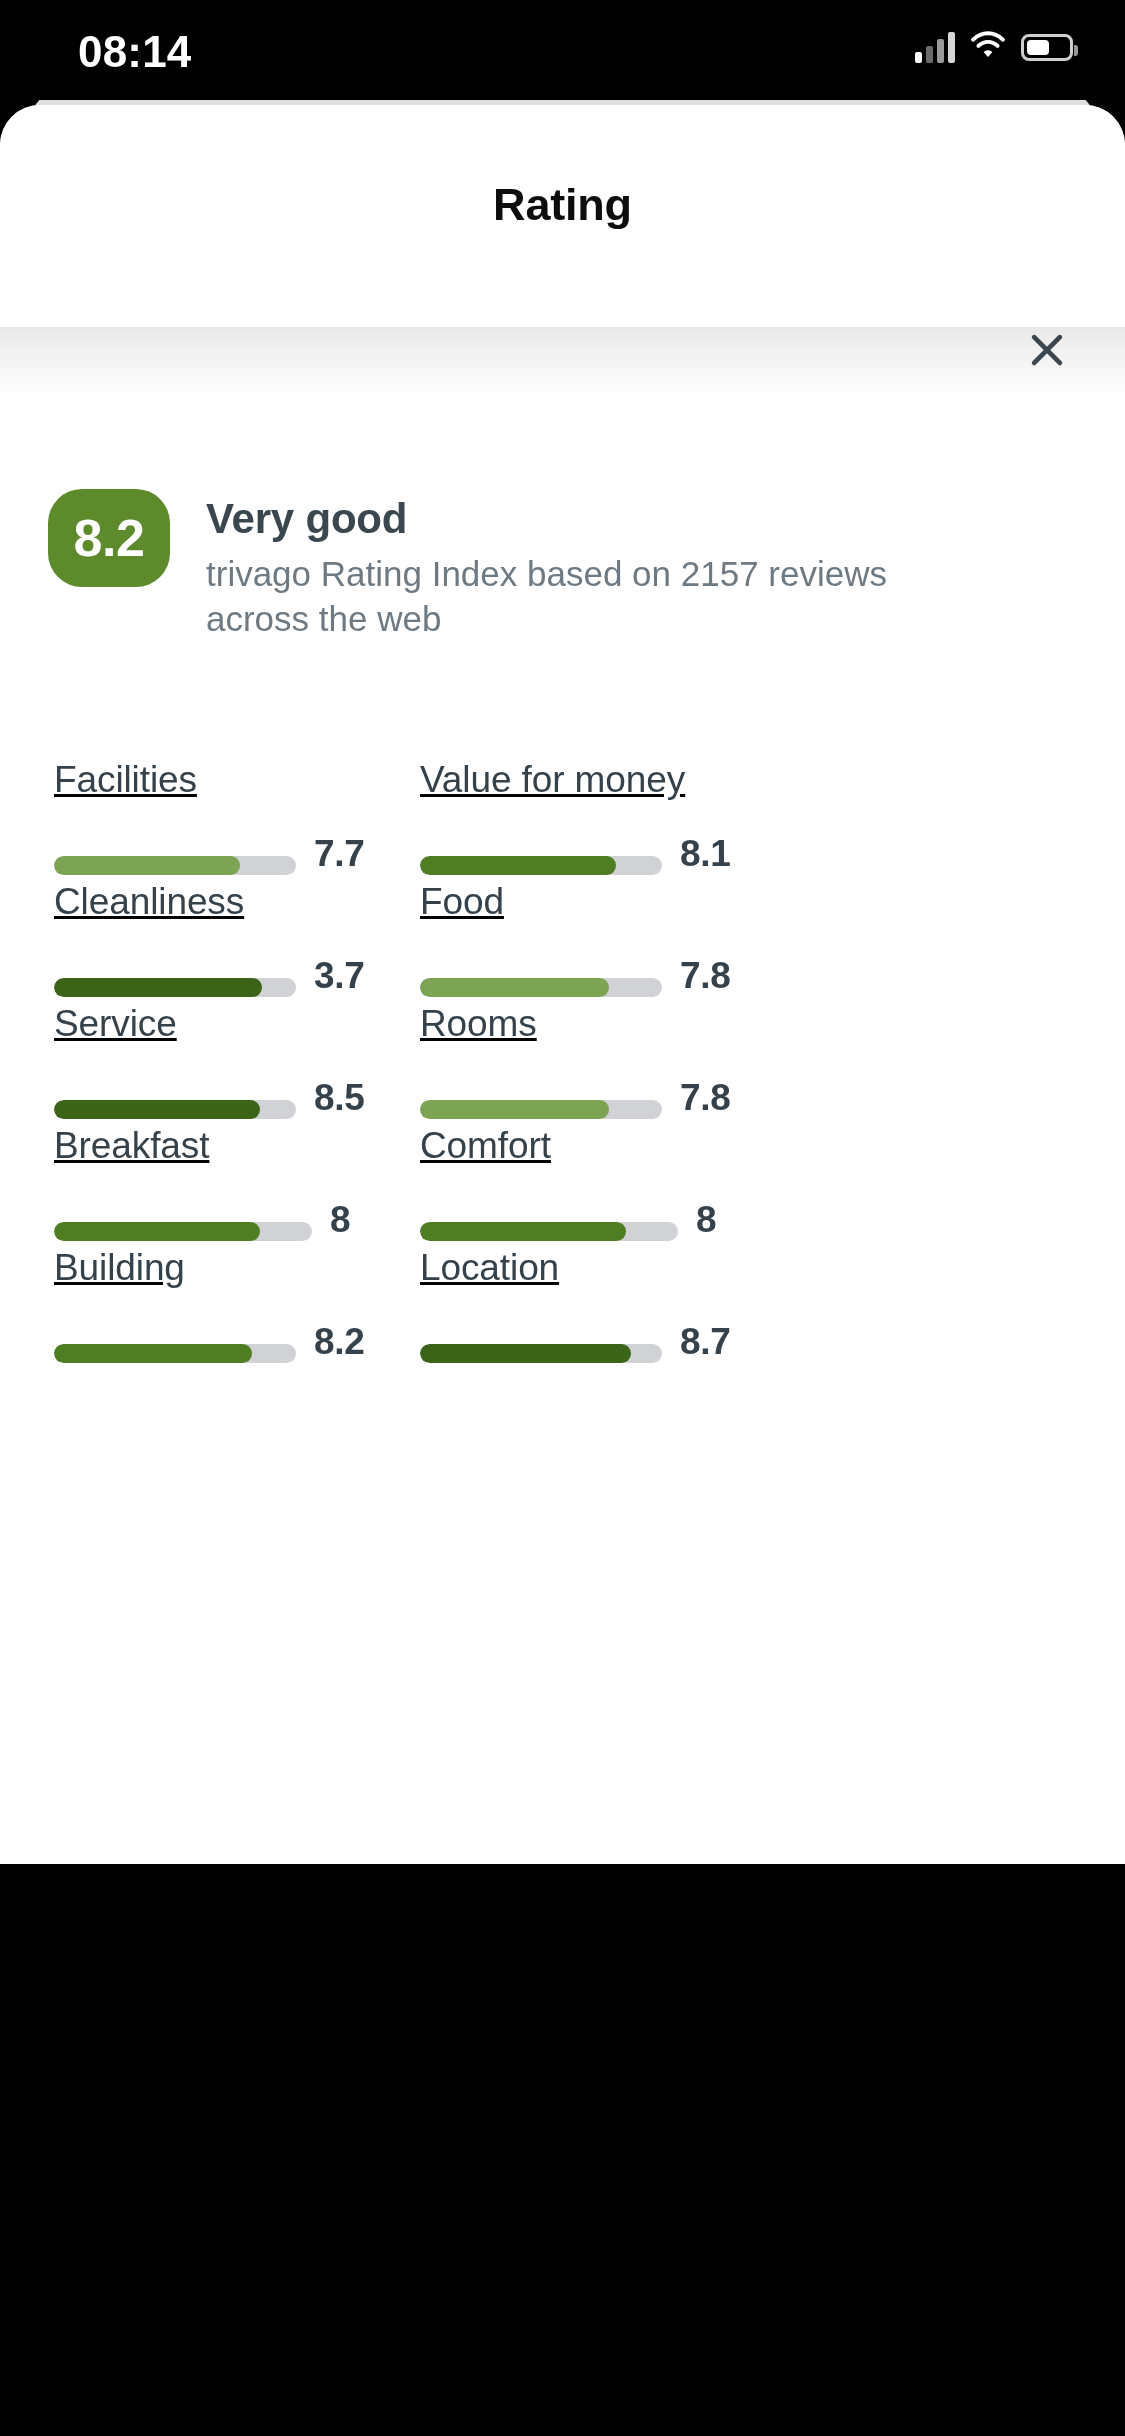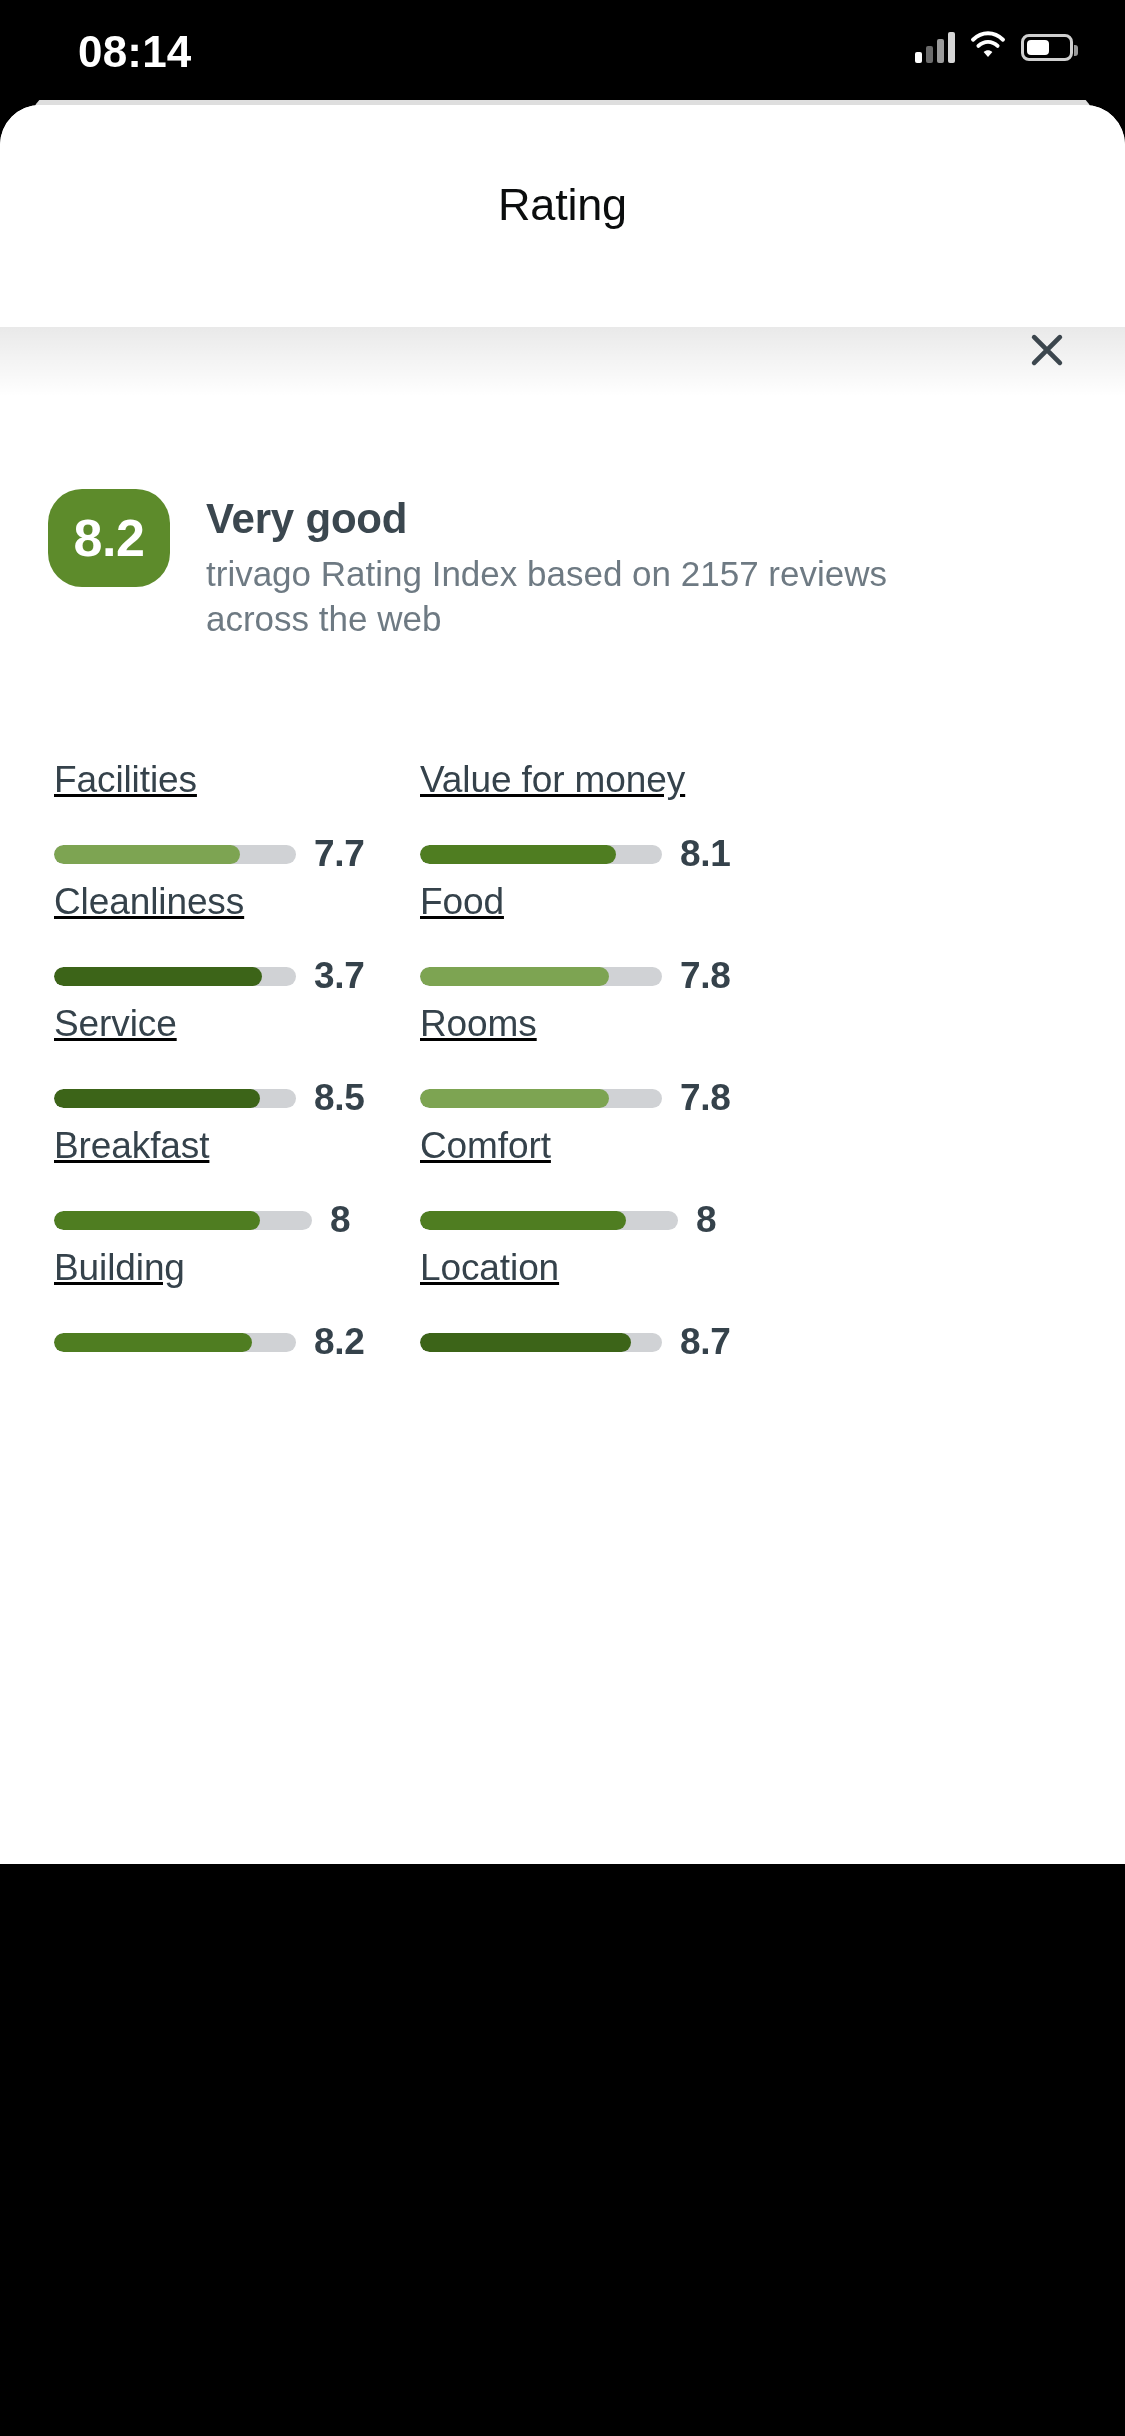--- a/index.html
+++ b/index.html
@@ -73,21 +73,21 @@
   }
 
   .sheet-header {
     position:relative;
     width:1125px; height:222px;
     background:#ffffff;
   }
   .sheet-title {
     position:absolute; left:0; right:0; top:74px;
     text-align:center;
-    font-size:45px; font-weight:400; color:#0b0d0e;
+    font-size:45px; font-weight:700; color:#0b0d0e;
     letter-spacing:-0.2px;
   }
   .close-btn {
     position:absolute; right:38px; top:205px;
     width:80px; height:80px;
     display:flex; align-items:center; justify-content:center;
     cursor:pointer;
   }
   .close-btn svg { display:block; }
 
@@ -150,21 +150,21 @@
   }
   .cell { height:122px; position:relative; width:366px; }
   .cell-label {
     font-size:37px; color:#35424b; font-weight:400;
     letter-spacing:-0.1px;
     line-height:1;
     padding-top:4px;
   }
   .cell-meter {
     position:absolute; left:0; top:76px;
-    display:flex; align-items:center;
+    display:flex; align-items:flex-end;
     width:366px;
   }
   .track {
     position:relative;
     height:19px;
     background:#d0d2d5;
     border-radius:12px;
     overflow:hidden;
   }
   .fill {

